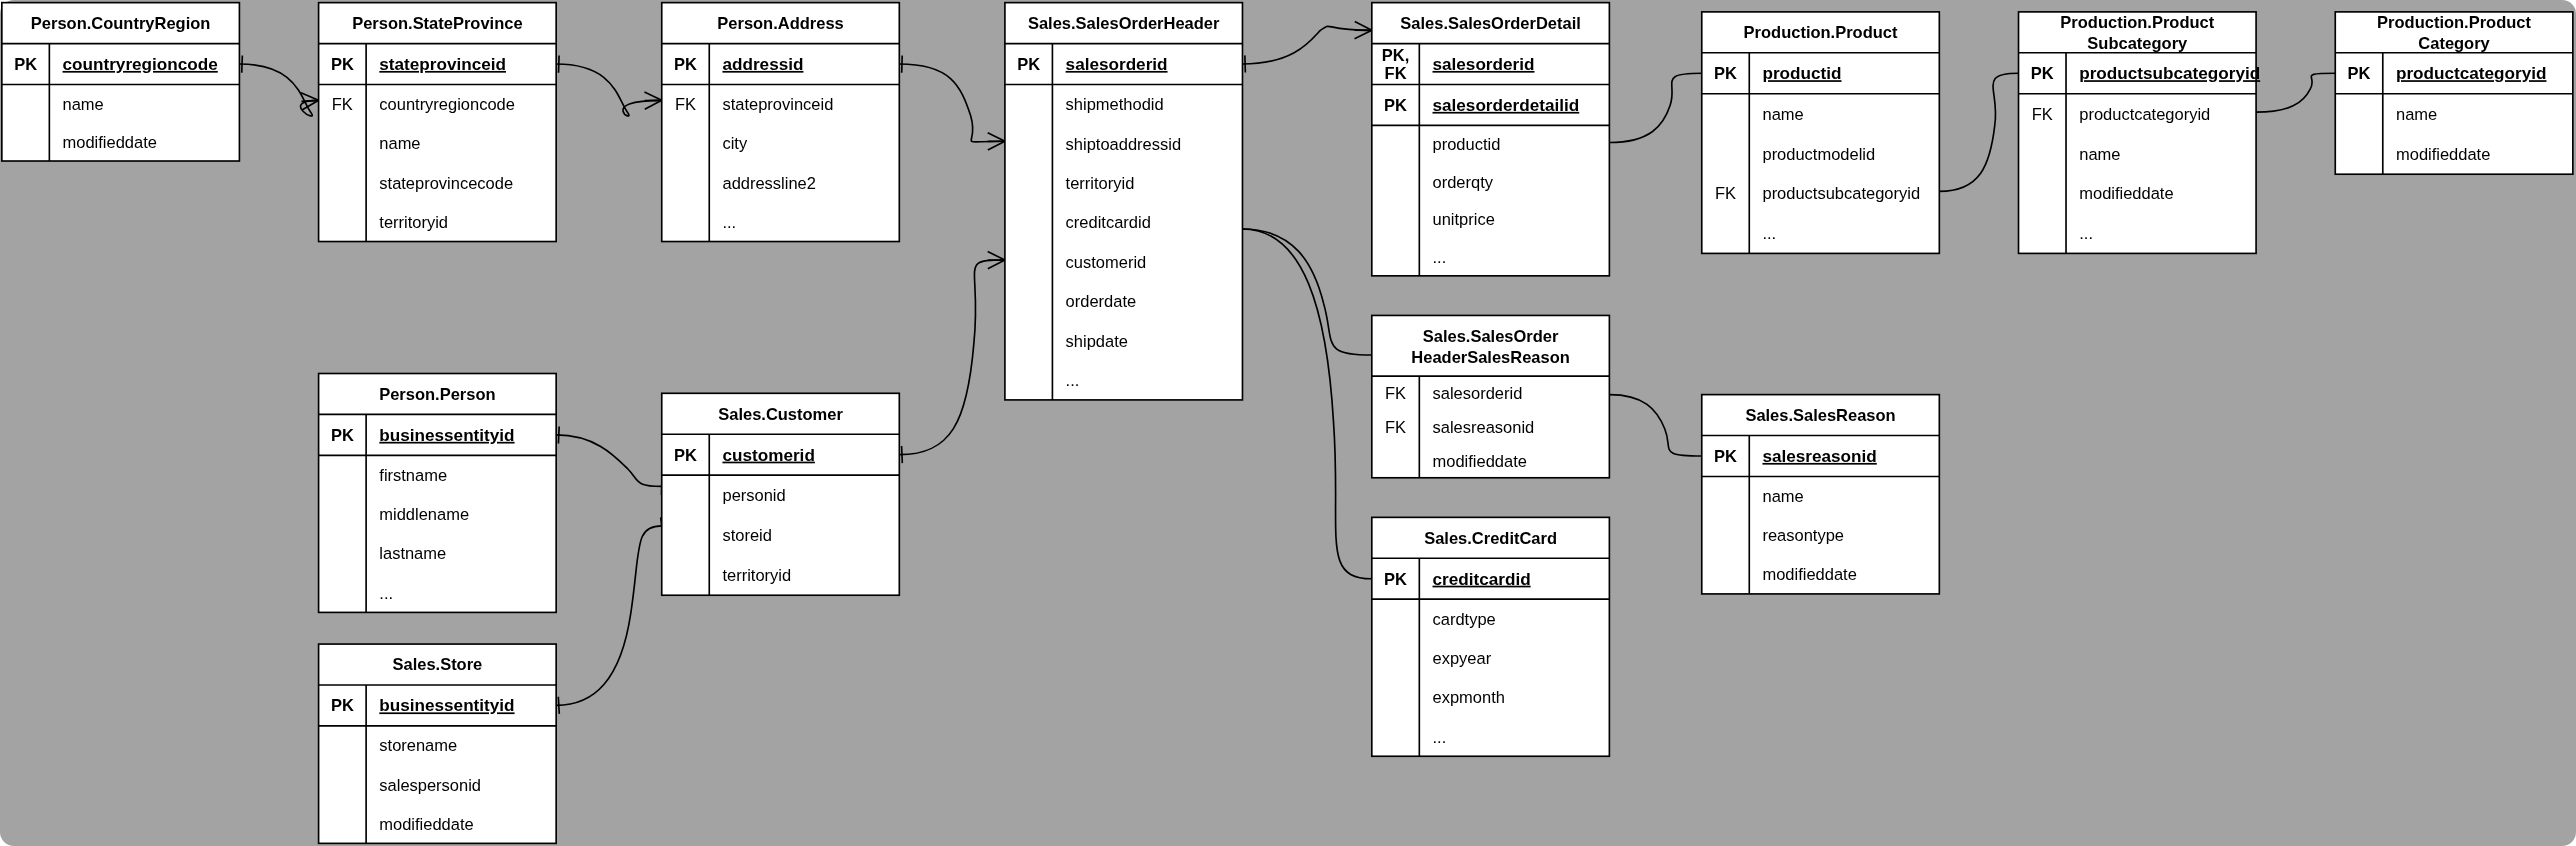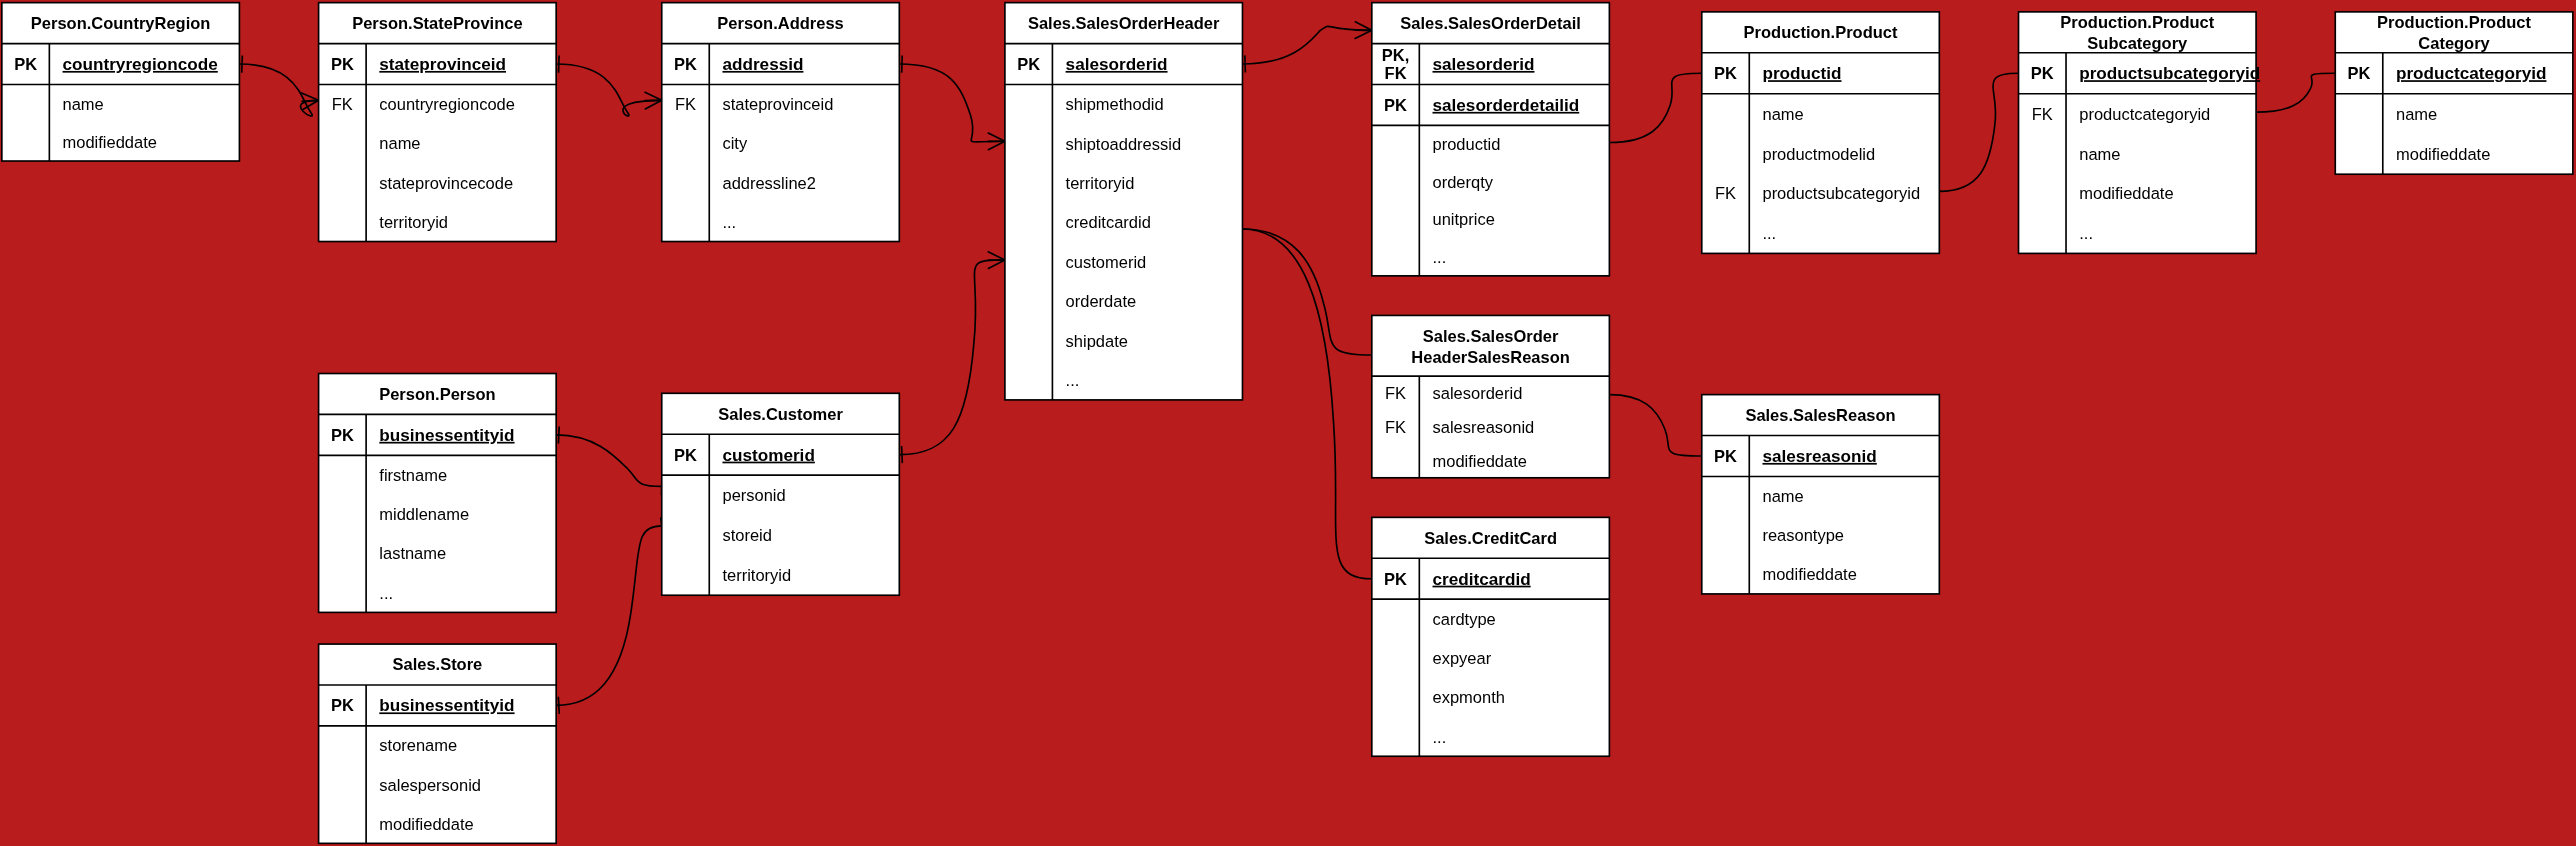--- a/index.html
+++ b/index.html
@@ -1,18 +1,18 @@
 <!DOCTYPE html>
 <html style="font-size:10.6px"><head>
 <meta charset="utf-8">
 <style>
   html,body{margin:0;padding:0;background:#ffffff;}
   body{width:2576px;height:846px;overflow:hidden;
        font-family:"Liberation Sans","DejaVu Sans",sans-serif;}
-  #stage{position:relative;width:2576px;height:846px;background:#b91c1c;}
+  #stage{position:relative;width:2576px;height:846px;background:#a3a3a3;border-radius:14px;}
   svg{position:absolute;left:0;top:0;width:2576px;height:846px;}
   .ent-box{fill:#ffffff;stroke:#000000;stroke-width:2.5;}
   .ent-line{stroke:#000000;stroke-width:2.5;}
   .rel{fill:none;stroke:#000000;stroke-width:2.5;}
   .relmark{fill:none;stroke:#000000;stroke-width:2.5;}
   .relmark-o{fill:#ffffff;stroke:#000000;stroke-width:2.5;}
   text{fill:#000000;}
   .t-title{font-size:25px;font-weight:bold;text-anchor:middle;}
   .t-key{font-size:25px;font-weight:bold;text-anchor:middle;}
   .t-keyn{font-size:25px;font-weight:normal;text-anchor:middle;}

